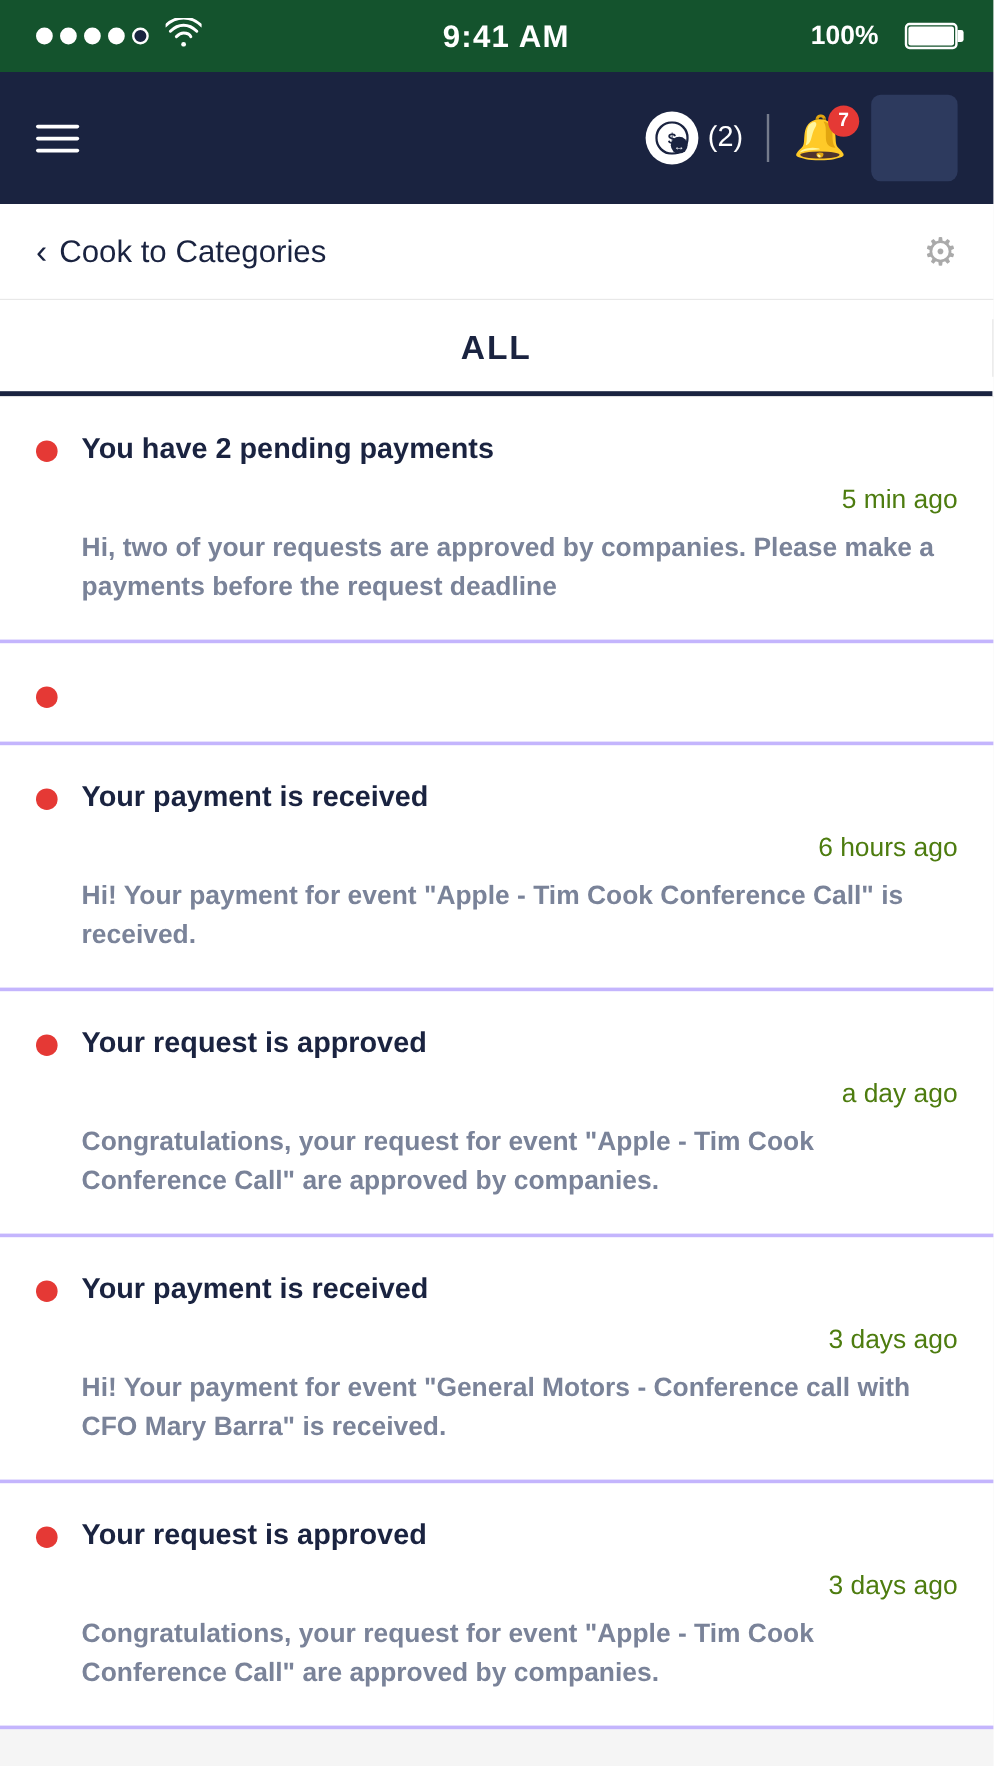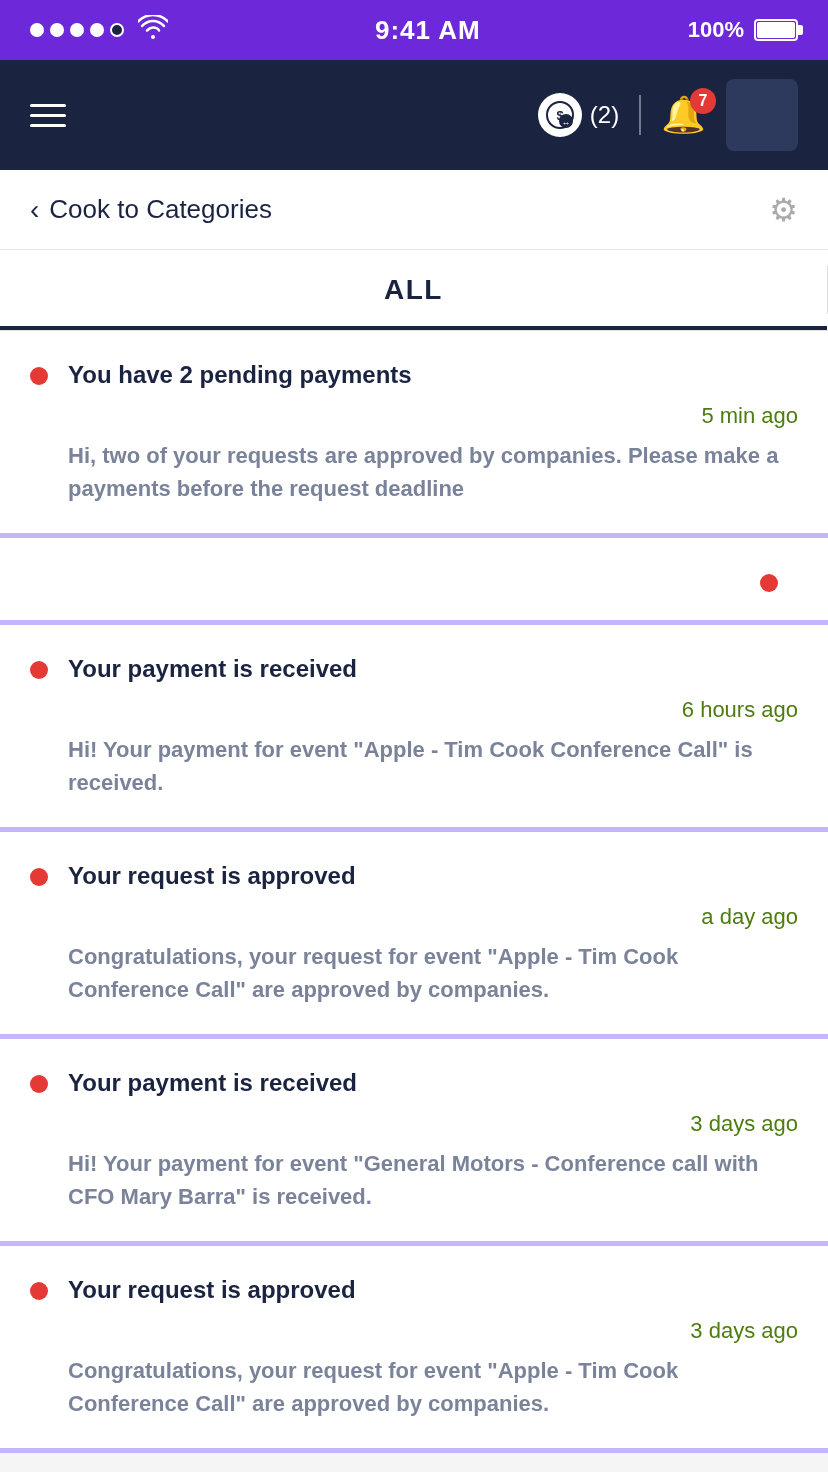--- a/index.html
+++ b/index.html
@@ -7,21 +7,21 @@
     body {
       width: 828px;
       min-height: 1472px;
       font-family: -apple-system, BlinkMacSystemFont, 'Helvetica Neue', Arial, sans-serif;
       background: #f5f5f5;
       overflow-x: hidden;
     }
 
     
     .status-bar {
-      background: #6d28d9;
+      background: #14532d;
       height: 60px;
       display: flex;
       align-items: center;
       justify-content: space-between;
       padding: 0 30px;
       color: white;
     }
     .status-bar-left {
       display: flex;
       align-items: center;
@@ -42,21 +42,21 @@
       font-size: 22px;
     }
     .status-bar-center {
       font-size: 26px;
       font-weight: 600;
       letter-spacing: 1px;
     }
     .status-bar-right {
       display: flex;
       align-items: center;
-      gap: 10px;
+      gap: 22px;
       font-size: 22px;
       font-weight: 600;
     }
     .battery-icon {
       width: 44px;
       height: 22px;
       border: 2px solid white;
       border-radius: 4px;
       position: relative;
       display: inline-block;
@@ -246,23 +246,22 @@
     }
 
     
     .notifications-list {
       background: white;
     }
     .notification-item {
       display: flex;
       align-items: flex-start;
       padding: 28px 30px;
-      border-bottom: 5px solid #c4b5fd;
+      border-bottom: 3px solid #c4b5fd;
       position: relative;
-      justify-content: flex-end;
     }
     .notification-dot {
       width: 18px;
       height: 18px;
       background: #e53935;
       border-radius: 50%;
       flex-shrink: 0;
       margin-top: 8px;
       margin-right: 20px;
     }

